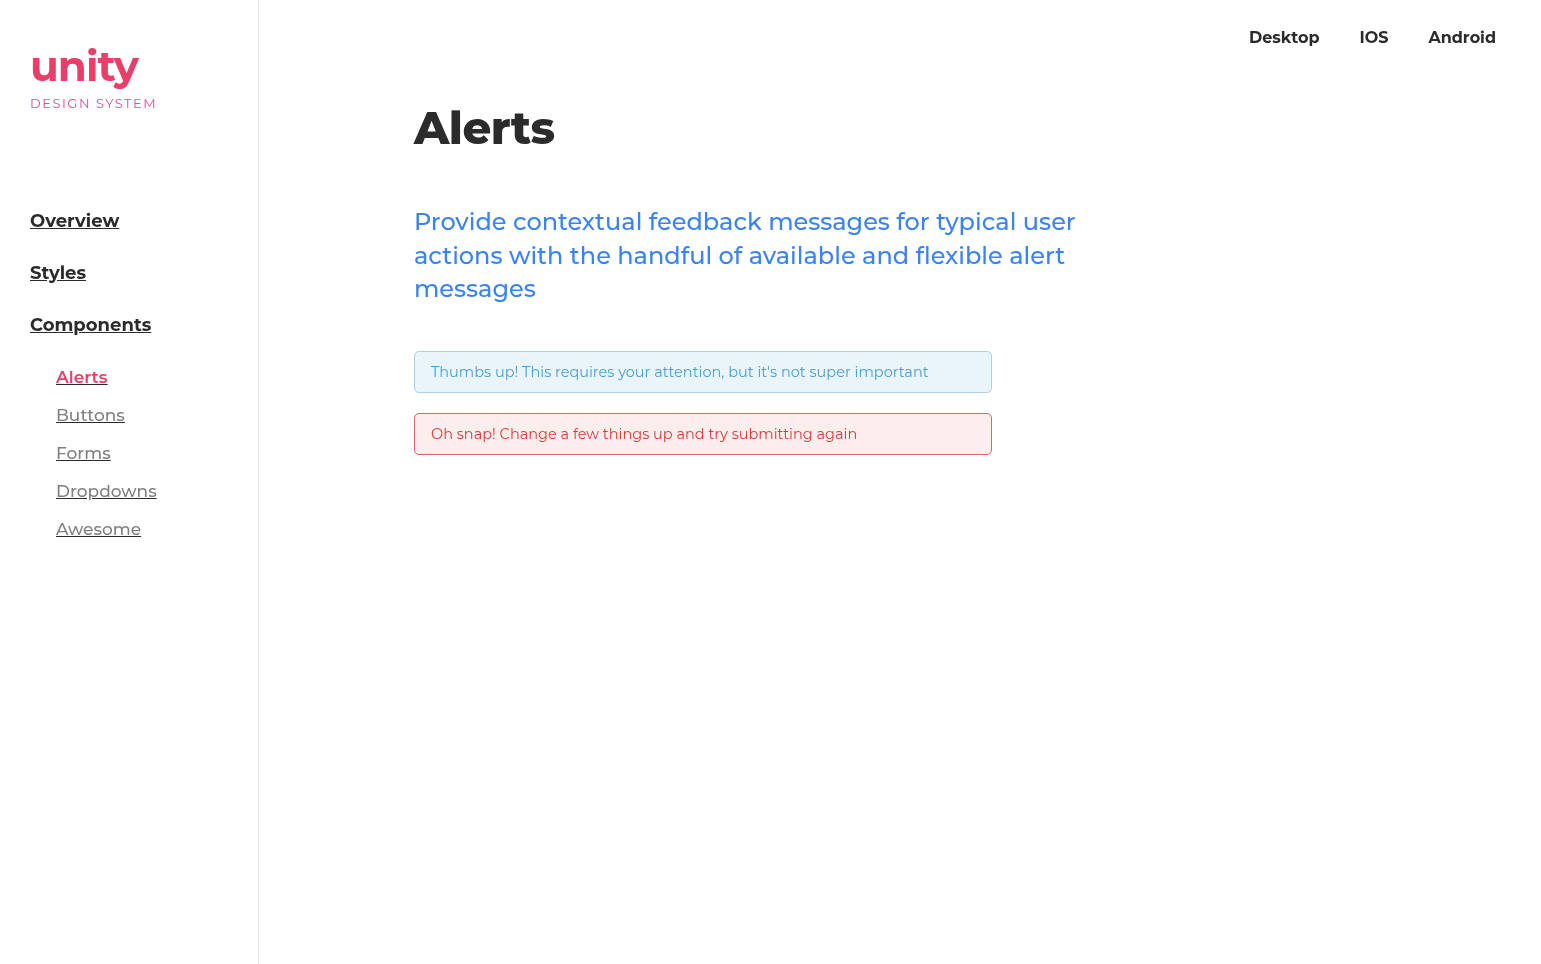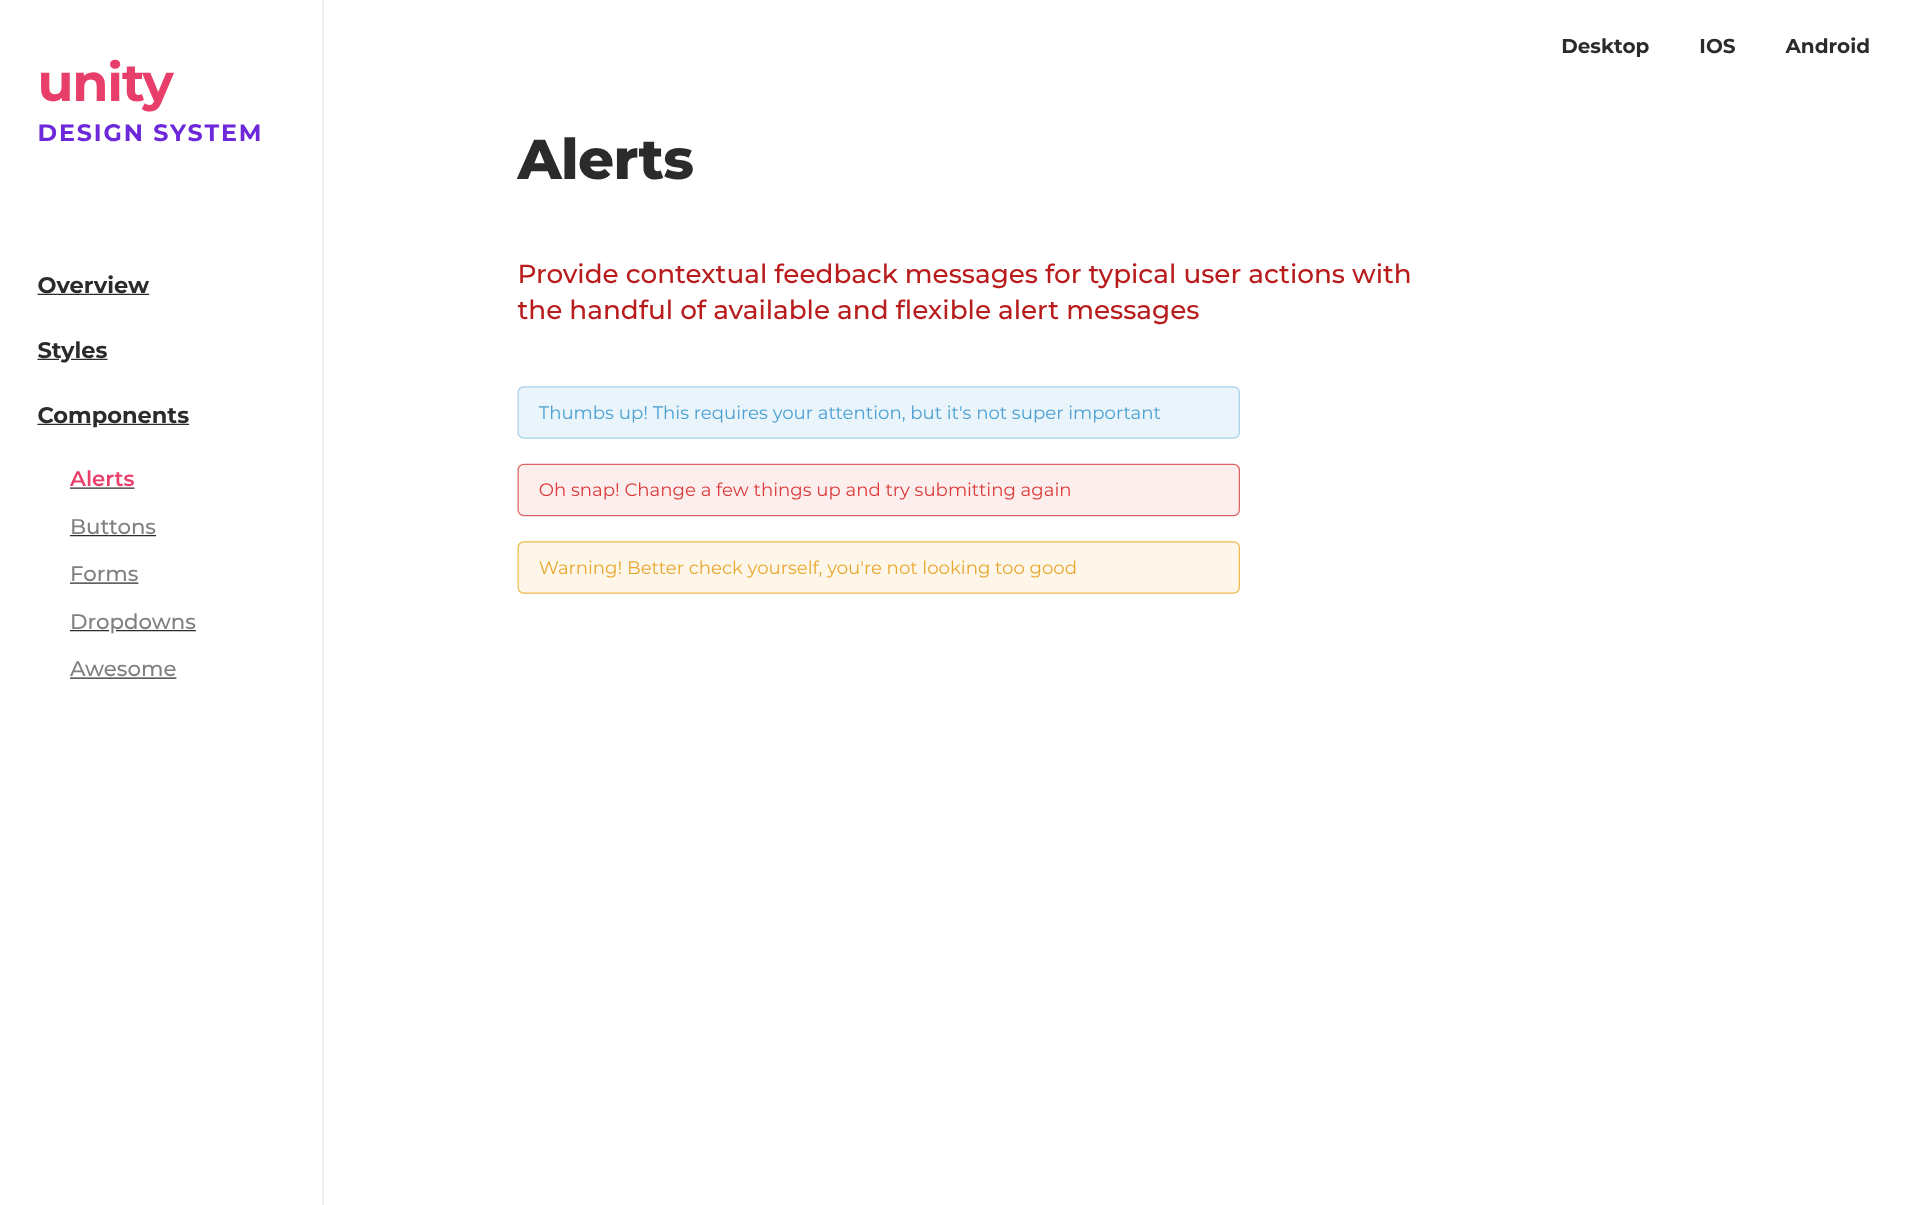--- a/index.html
+++ b/index.html
@@ -30,23 +30,23 @@
     .logo-title {
       font-size: 42px;
       font-weight: 700;
       color: #e83e6a;
       letter-spacing: -1px;
       line-height: 1;
       margin-bottom: 8px;
     }
     
     .logo-subtitle {
-      font-size: 19px;
-      font-weight: 700;
-      color: #6d28d9;
+      font-size: 13px;
+      font-weight: 400;
+      color: #ec4899;
       letter-spacing: 1.5px;
     }
     
     .nav-section {
       margin-bottom: 22px;
       text-decoration: underline;
     }
     
     .nav-top {
       font-size: 18px;
@@ -102,23 +102,23 @@
     .page-title {
       font-size: 45px;
       font-weight: 800;
       color: #2b2b2b;
       margin-top: 25px;
       margin-bottom: 50px;
       letter-spacing: -0.5px;
     }
     
     .page-description {
-      font-size: 21px;
+      font-size: 24px;
       font-weight: 500;
-      color: #b91c1c;
+      color: #3b82f6;
       line-height: 1.4;
       margin-bottom: 45px;
       max-width: 720px;
     }
     
     .alert {
       border: 1px solid;
       border-radius: 5px;
       padding: 11px 16px;
       margin-bottom: 20px;
@@ -190,17 +190,14 @@
   <div class="content">
     <h1 class="page-title">Alerts</h1>
     <p class="page-description">Provide contextual feedback messages for typical user actions with the handful of available and flexible alert messages</p>
 
     <div class="alert alert-info">
       <span>Thumbs up! This requires your attention, but it's not super important</span>
     </div>
     <div class="alert alert-danger">
       <span>Oh snap! Change a few things up and try submitting again</span>
     </div>
-    <div class="alert alert-warning">
-      <span>Warning! Better check yourself, you're not looking too good</span>
-    </div>
   </div>
 </main>
 
 </body></html>

